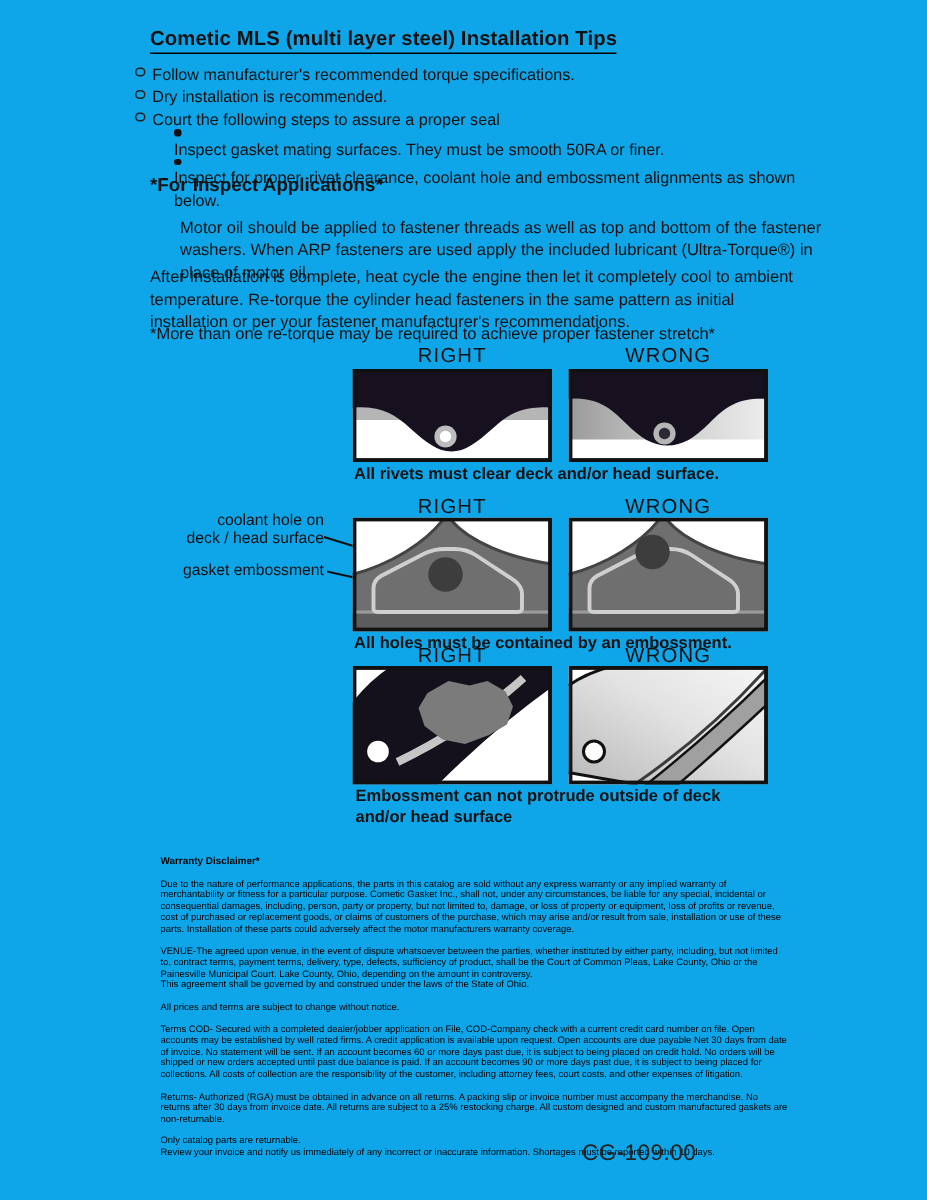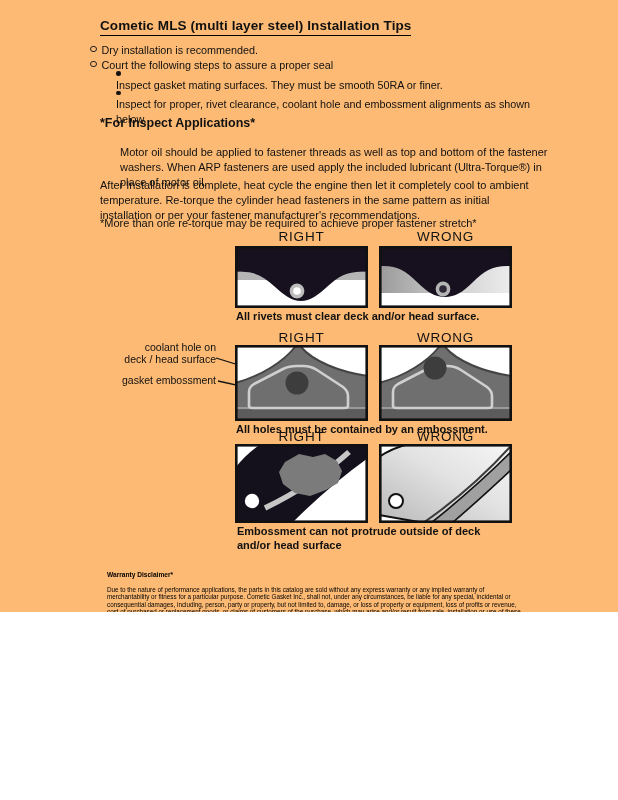--- a/index.html
+++ b/index.html
@@ -1,17 +1,17 @@
 <!DOCTYPE html>
 <html><head>
 <meta charset="utf-8">
 <style>
   html,body{margin:0;padding:0;background:#ffffff;}
   .page{
-    position:relative;width:618px;height:612px;background:#fdba74;
+    position:relative;width:618px;height:800px;background:#0ea5e9;
     font-family:"Liberation Sans","DejaVu Sans",sans-serif;color:#111;
     overflow:hidden;
   }
   .abs{position:absolute;}
   .title{
     left:100px;top:18px;font-size:13.5px;font-weight:bold;
     border-bottom:1.6px solid #000;padding-bottom:2px;letter-spacing:.1px;
     display:inline-block;margin:0;
   }
   .tips{left:90px;top:43px;width:450px;font-size:10.8px;line-height:15px;}
@@ -40,20 +40,24 @@
   .doc-num{left:388px;top:760px;font-size:15px;color:#222;letter-spacing:.3px;}
 </style>
 </head>
 <body>
 
 <div class="page">
 
   <h1 class="abs title">Cometic MLS (multi layer steel) Installation Tips</h1>
 
   <div class="abs tips">
+    <div class="tip-row">
+      <span class="ring"></span>
+      <span>Follow manufacturer's recommended torque specifications.</span>
+    </div>
     <div class="tip-row">
       <span class="ring"></span>
       <span>Dry installation is recommended.</span>
     </div>
     <div class="tip-row">
       <span class="ring"></span>
       <span>Court the following steps to assure a proper seal</span>
     </div>
     <div class="tip-row sub">
       <span class="dot"></span>

